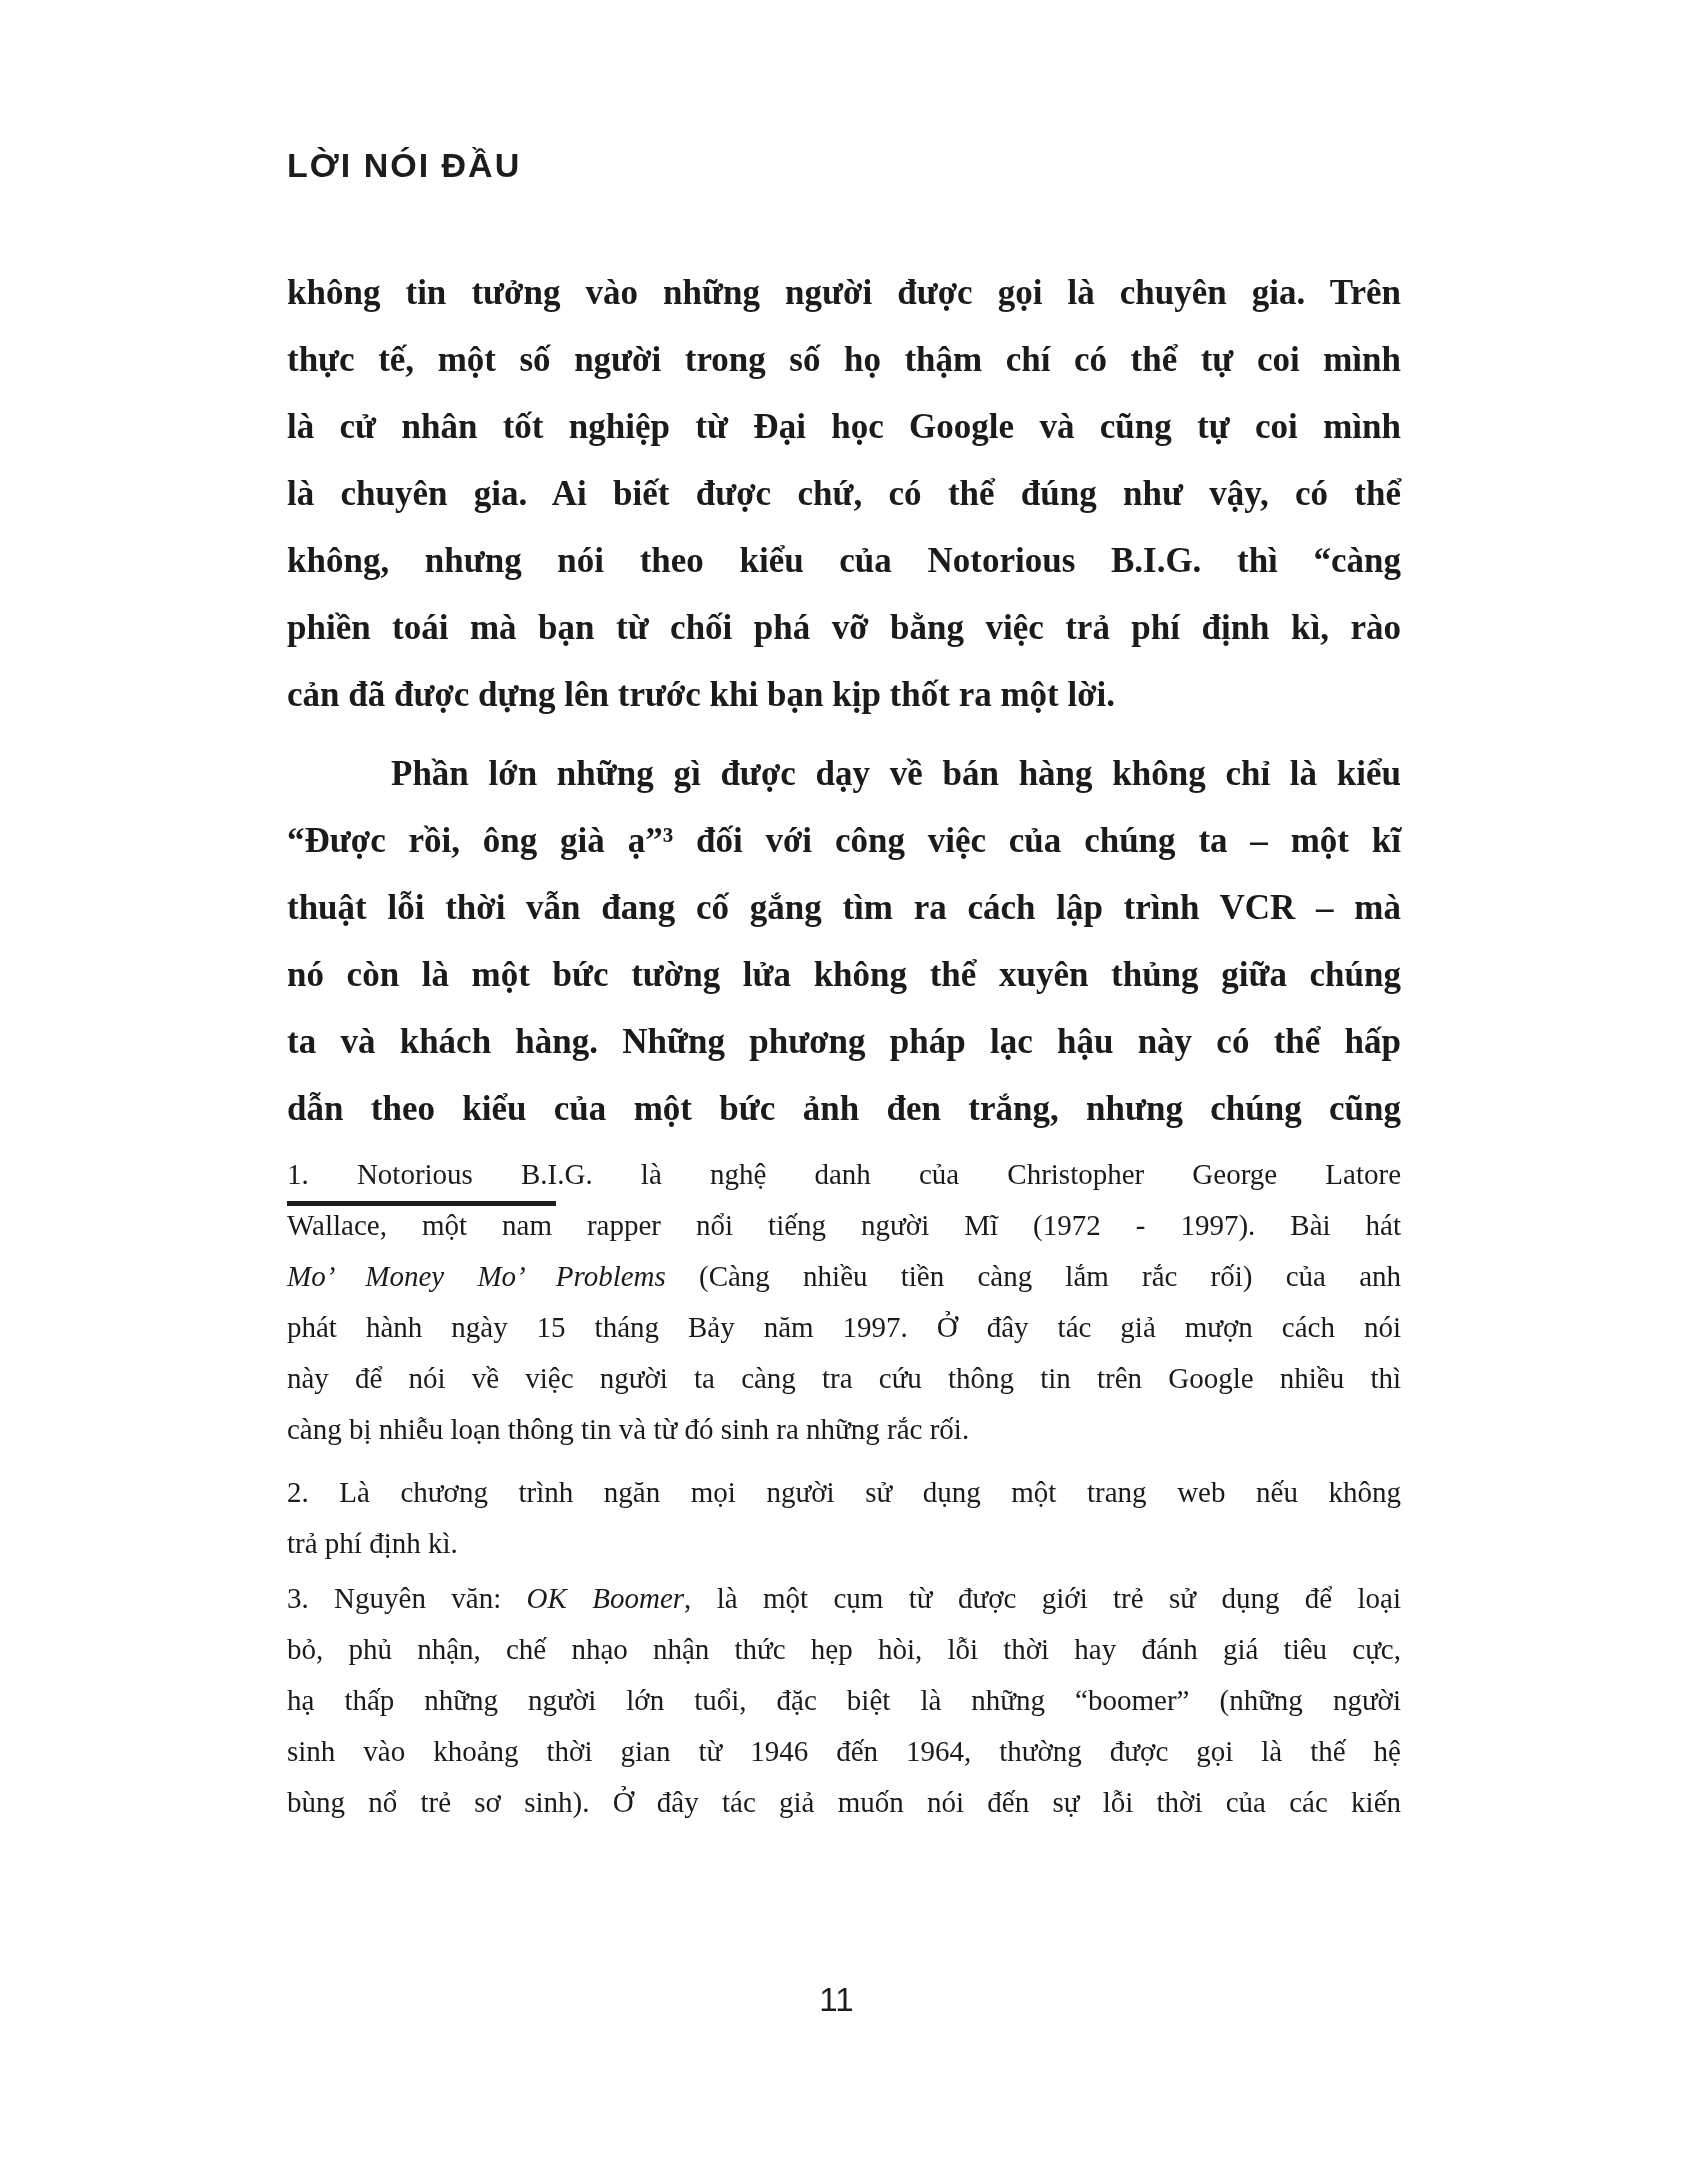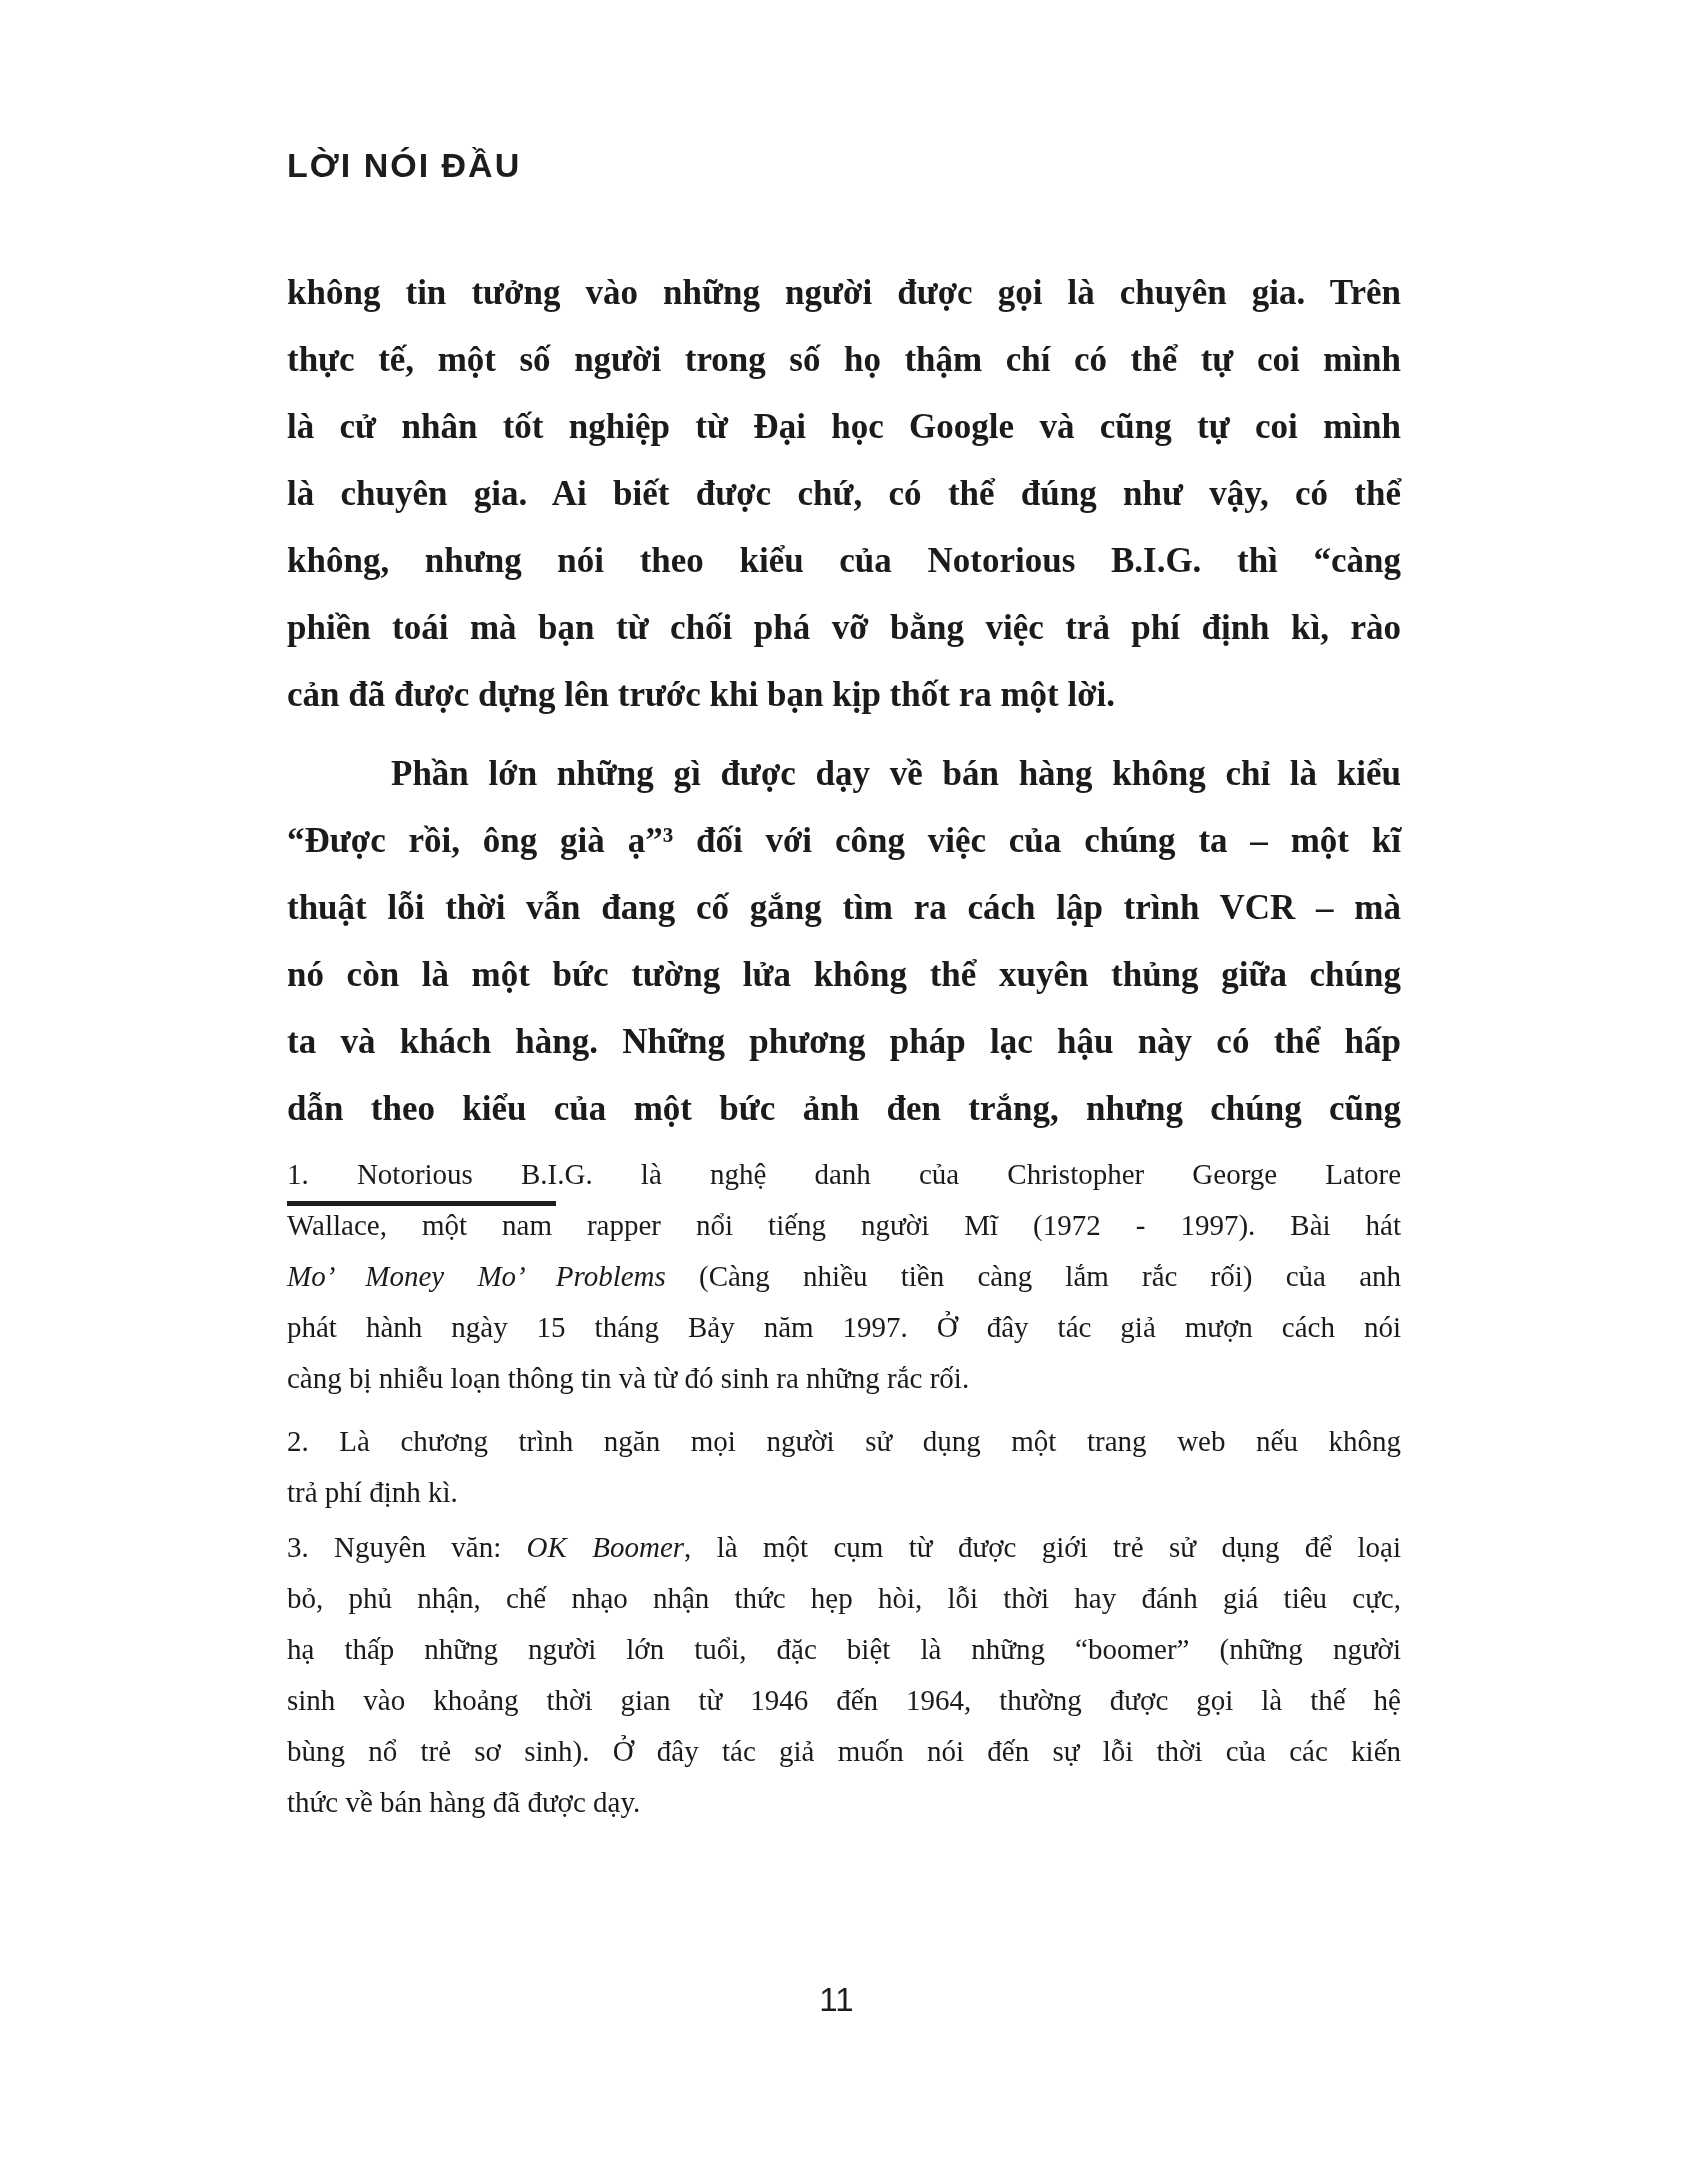--- a/index.html
+++ b/index.html
@@ -114,35 +114,35 @@
       <div class="bline">nó còn là một bức tường lửa không thể xuyên thủng giữa chúng</div>
       <div class="bline">ta và khách hàng. Những phương pháp lạc hậu này có thể hấp</div>
       <div class="bline">dẫn theo kiểu của một bức ảnh đen trắng, nhưng chúng cũng</div>
     </div>
 
     <div class="fn1">
       <div class="fline">1. Notorious B.I.G. là nghệ danh của Christopher George Latore</div>
       <div class="fline">Wallace, một nam rapper nổi tiếng người Mĩ (1972 - 1997). Bài hát</div>
       <div class="fline"><span class="italic">Mo’ Money Mo’ Problems</span><span> (Càng nhiều tiền càng lắm rắc rối) của anh</span></div>
       <div class="fline">phát hành ngày 15 tháng Bảy năm 1997. Ở đây tác giả mượn cách nói</div>
+      <div class="fline">này để nói về việc người ta càng tra cứu thông tin trên Google nhiều thì</div>
       <div class="fline lastline">càng bị nhiễu loạn thông tin và từ đó sinh ra những rắc rối.</div>
     </div>
 
     <div class="fn2">
       <div class="fline">2. Là chương trình ngăn mọi người sử dụng một trang web nếu không</div>
       <div class="fline lastline">trả phí định kì.</div>
     </div>
 
     <div class="fn3">
       <div class="fline"><span>3. Nguyên văn: </span><span class="italic">OK Boomer</span><span>, là một cụm từ được giới trẻ sử dụng để loại</span></div>
       <div class="fline">bỏ, phủ nhận, chế nhạo nhận thức hẹp hòi, lỗi thời hay đánh giá tiêu cực,</div>
       <div class="fline">hạ thấp những người lớn tuổi, đặc biệt là những “boomer” (những người</div>
       <div class="fline">sinh vào khoảng thời gian từ 1946 đến 1964, thường được gọi là thế hệ</div>
       <div class="fline">bùng nổ trẻ sơ sinh). Ở đây tác giả muốn nói đến sự lỗi thời của các kiến</div>
-      <div class="fline lastline">thức về bán hàng đã được dạy.</div>
     </div>
 
   </div>
 
   <div class="fnsep"></div>
 
   <div class="page-number">11</div>
 
 </div>
 

